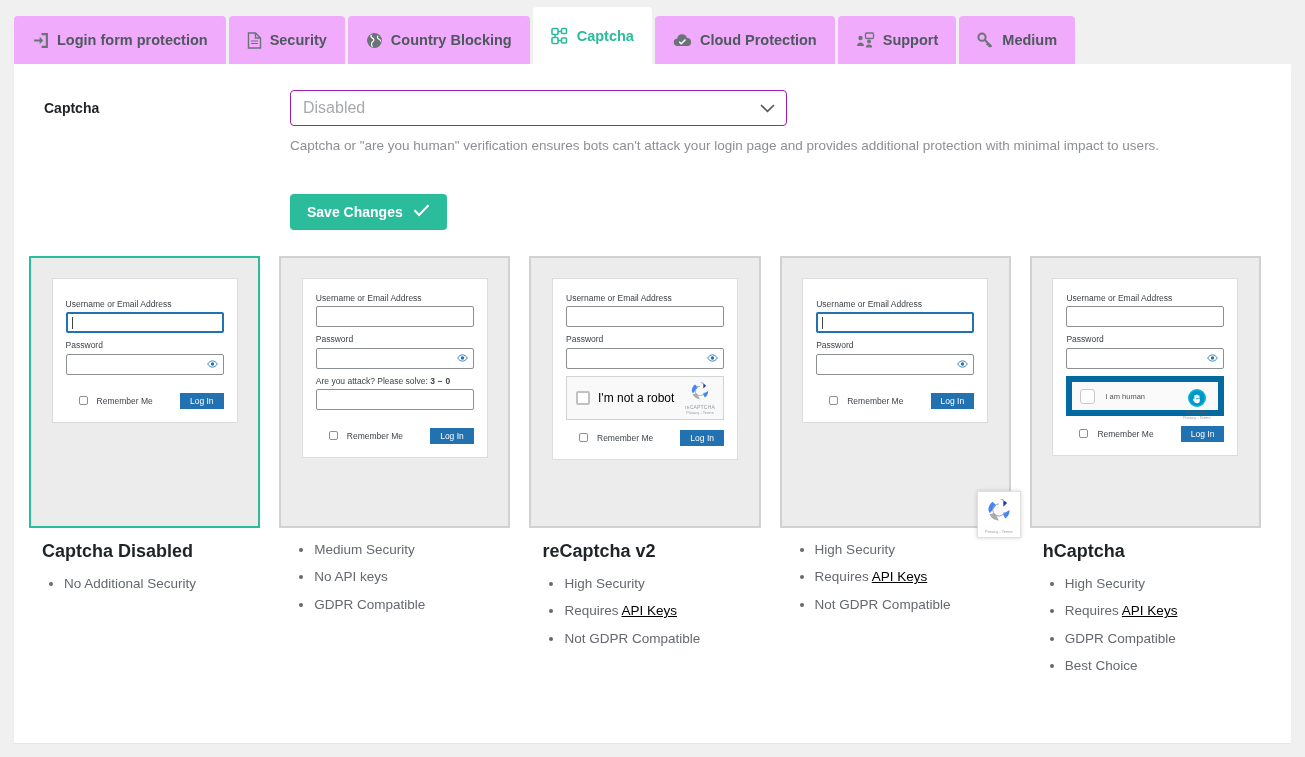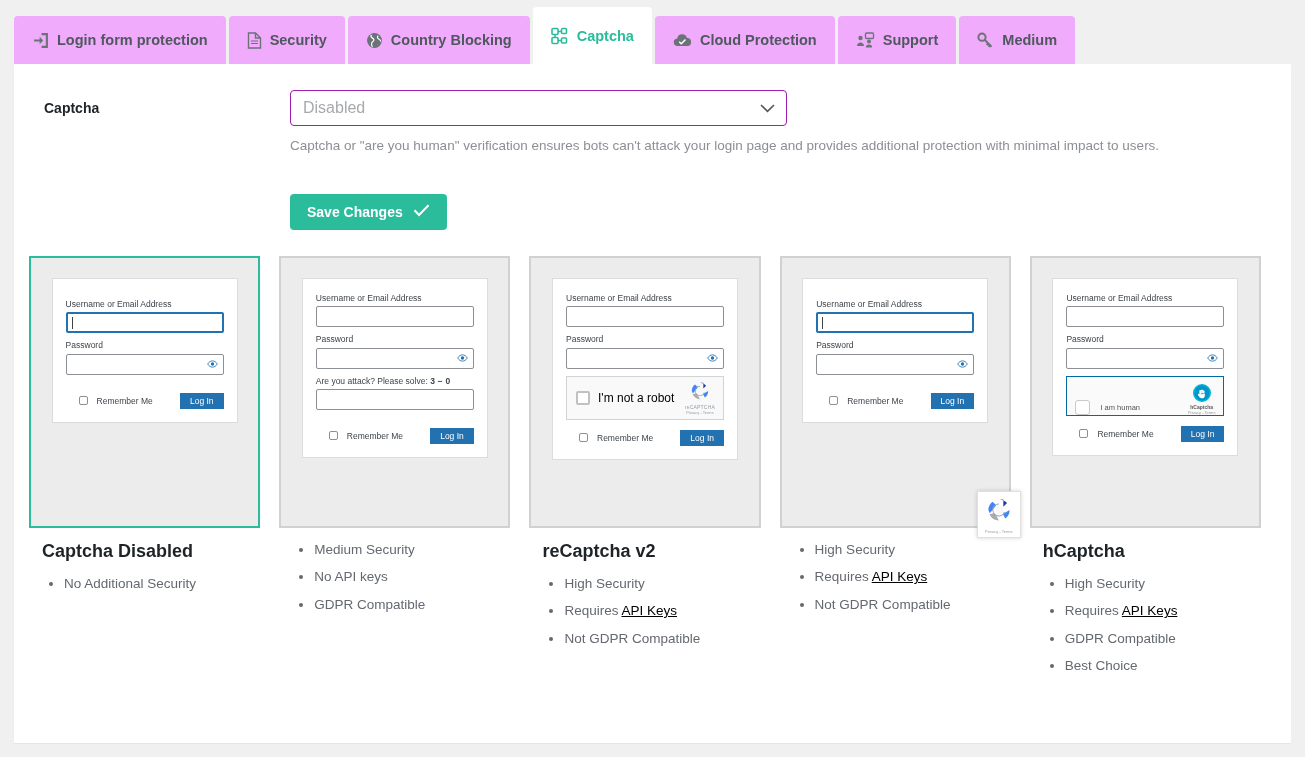--- a/index.html
+++ b/index.html
@@ -239,27 +239,27 @@
     border-radius: 2px;
     box-sizing: border-box;
   }
   .rc-text { font-size: 12px; color: #000; }
   .rc-brand { text-align: center; }
   .rc-brand .bname { font-size: 5px; color: #9aa0a6; letter-spacing: .2px; margin-top: 1px; }
   .rc-brand .bterms { font-size: 4px; color: #9aa0a6; }
 
   
   .hc-widget {
-    border: 1px solid #0369a1;
+    border: 6px solid #0369a1;
     background: #fafafa;
     height: 40px;
     display: flex;
-    align-items: flex-end;
+    align-items: flex-start;
     justify-content: space-between;
-    padding: 0 8px 0 8px;
+    padding: 7px 8px 0 8px;
     margin-top: 4px;
     box-sizing: border-box;
   }
   .hc-box {
     width: 15px; height: 15px;
     border: 1px solid #c9c9c9;
     background: #fff;
     border-radius: 3px;
     box-sizing: border-box;
   }

